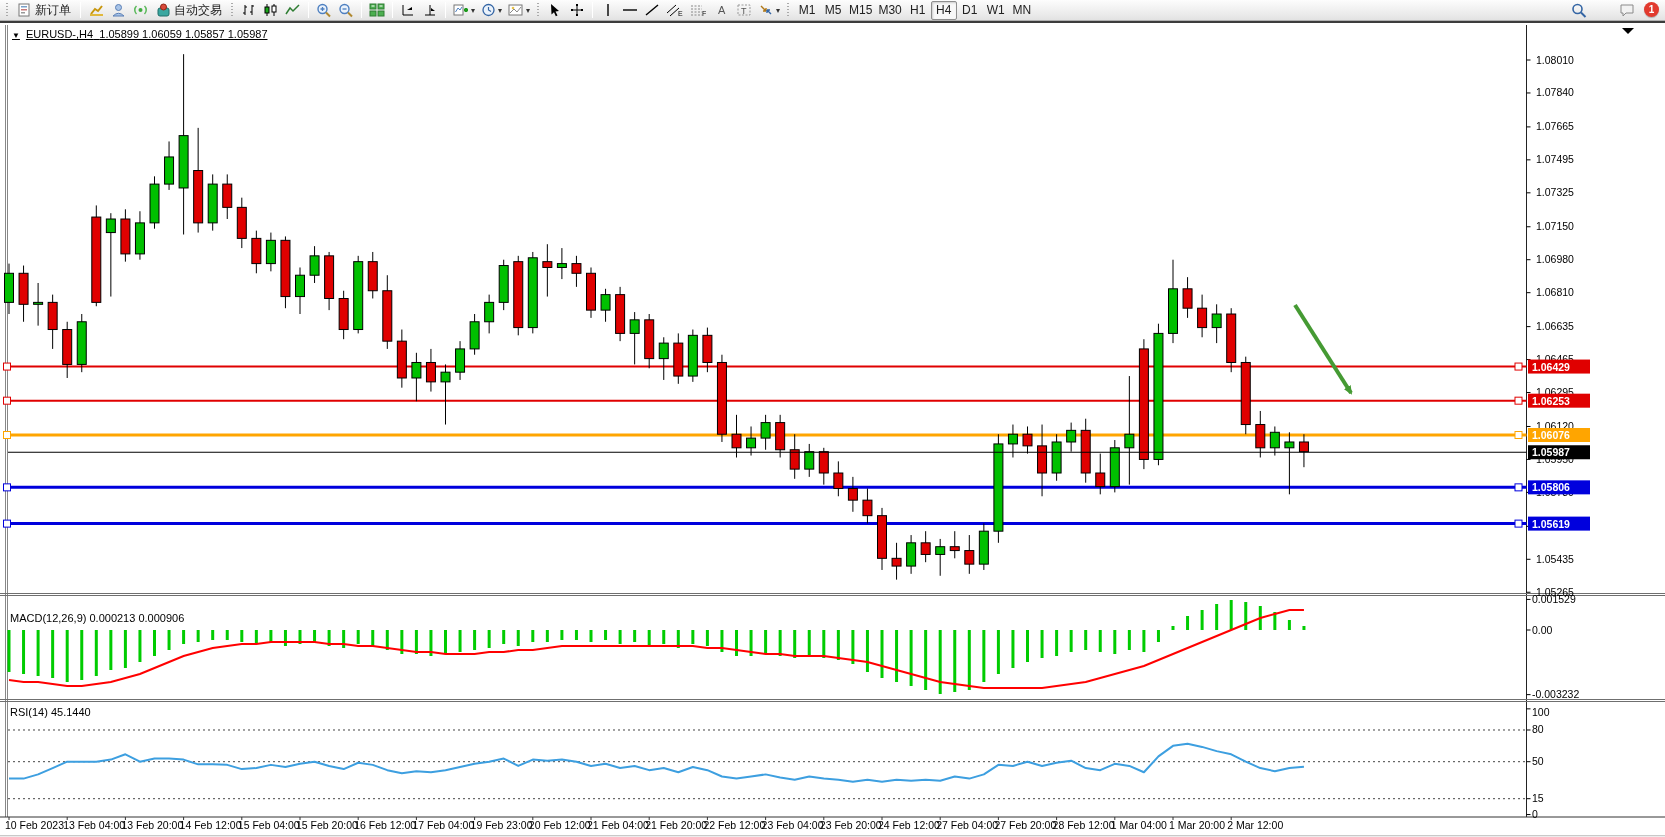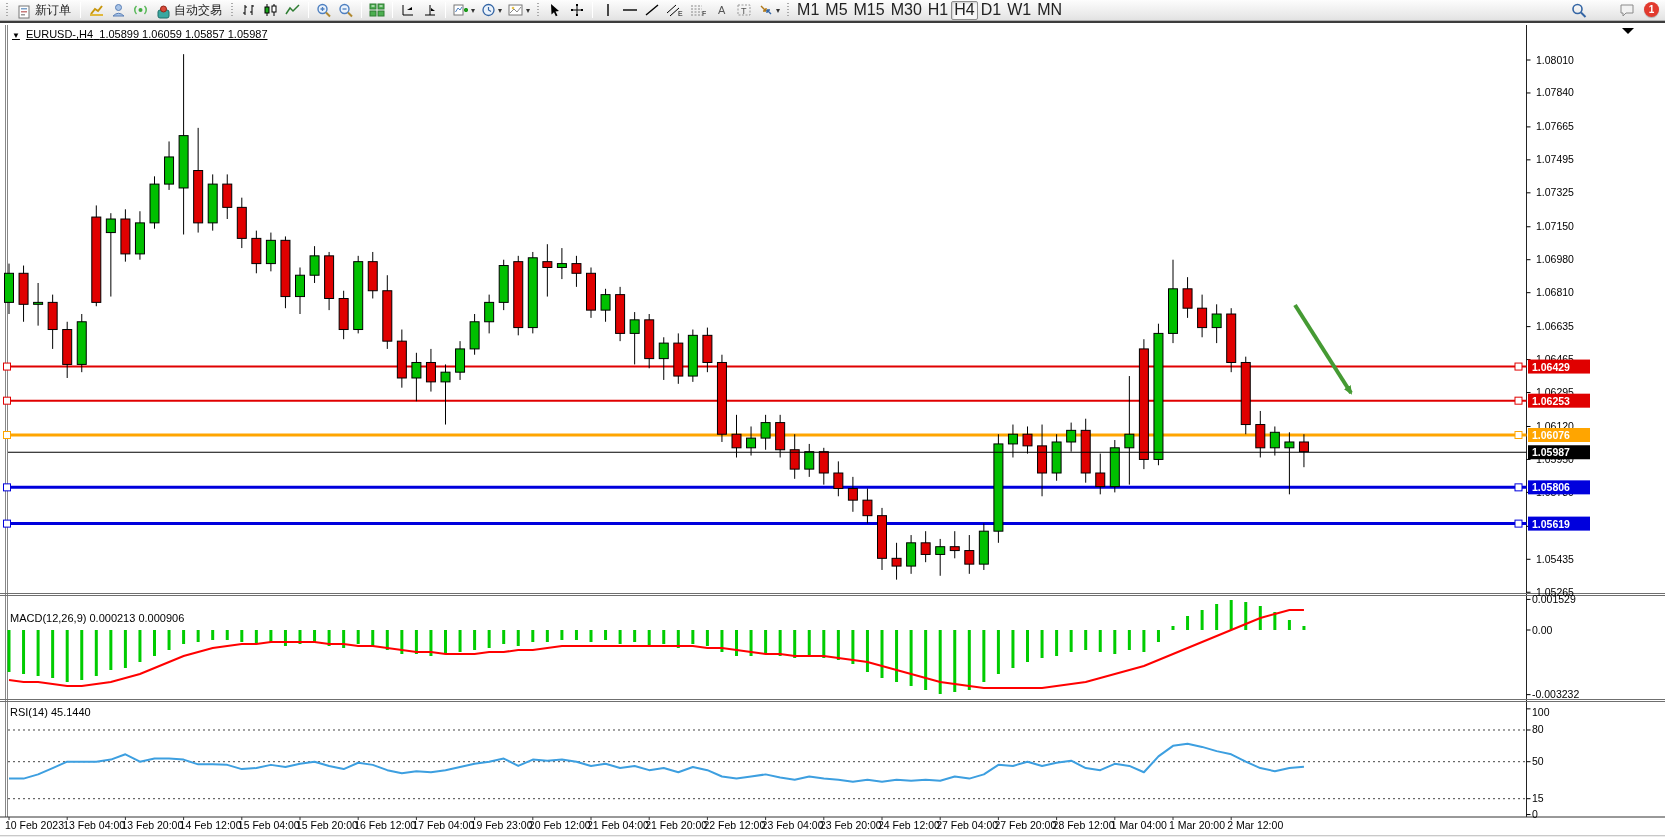--- a/index.html
+++ b/index.html
@@ -10,25 +10,25 @@
   .toolbar { position:absolute; left:0; top:0; width:1665px; height:21px;
     background:linear-gradient(#fdfdfd,#ebebeb 70%,#e2e2e2);
     border-bottom:1px solid #b0b0b0; display:flex; align-items:center; padding:0 2px;
     font-size:12px; color:#222; }
   .grip { width:5px; height:14px; margin:0 3px;
     background-image:repeating-linear-gradient(#aaa 0 1px, transparent 1px 3px);
     background-size:2px 100%; background-repeat:repeat-y; background-position:1px 0; }
   .tsep { width:1px; height:16px; background:#bdbdbd; border-right:1px solid #fff; margin:0 4px; }
   .tbtn { height:19px; min-width:22px; display:flex; align-items:center; justify-content:center;
     padding:0 2px; border:1px solid transparent; border-radius:2px; }
-  .tbtn.lbl { padding:0 4px; gap:3px;align-items:flex-end; }
+  .tbtn.lbl { padding:0 4px; gap:3px; }
   .tbtn.active { background:#f8f8f8; border:1px solid #8e8e8e; box-shadow:inset 1px 1px 2px rgba(0,0,0,.18); }
   .tbtn svg { display:block; }
   .drop { font-size:8px; color:#333; margin-left:2px; }
-  .tf { font-size:16px; color:#222; min-width:26px; }
+  .tf { font-size:12px; color:#222; min-width:26px; }
   .badge { position:absolute; right:6px; top:2px; min-width:15px; height:15px; border-radius:8px;
     background:#e23a2e; color:#fff; font-size:10px; font-weight:bold; text-align:center;
     line-height:15px; padding:0 3px; box-shadow:0 1px 1px rgba(0,0,0,.25); }
   .spacer { flex:1; }
 
   
   .chartwin { position:absolute; left:0; top:21px; width:1665px; height:816px;
     border-top:2px solid #3c3c3c; background:#fff; }
   #plot { position:absolute; left:0; top:0; }
   .paneTitle { position:absolute; font-size:11px; color:#000; white-space:nowrap; }

